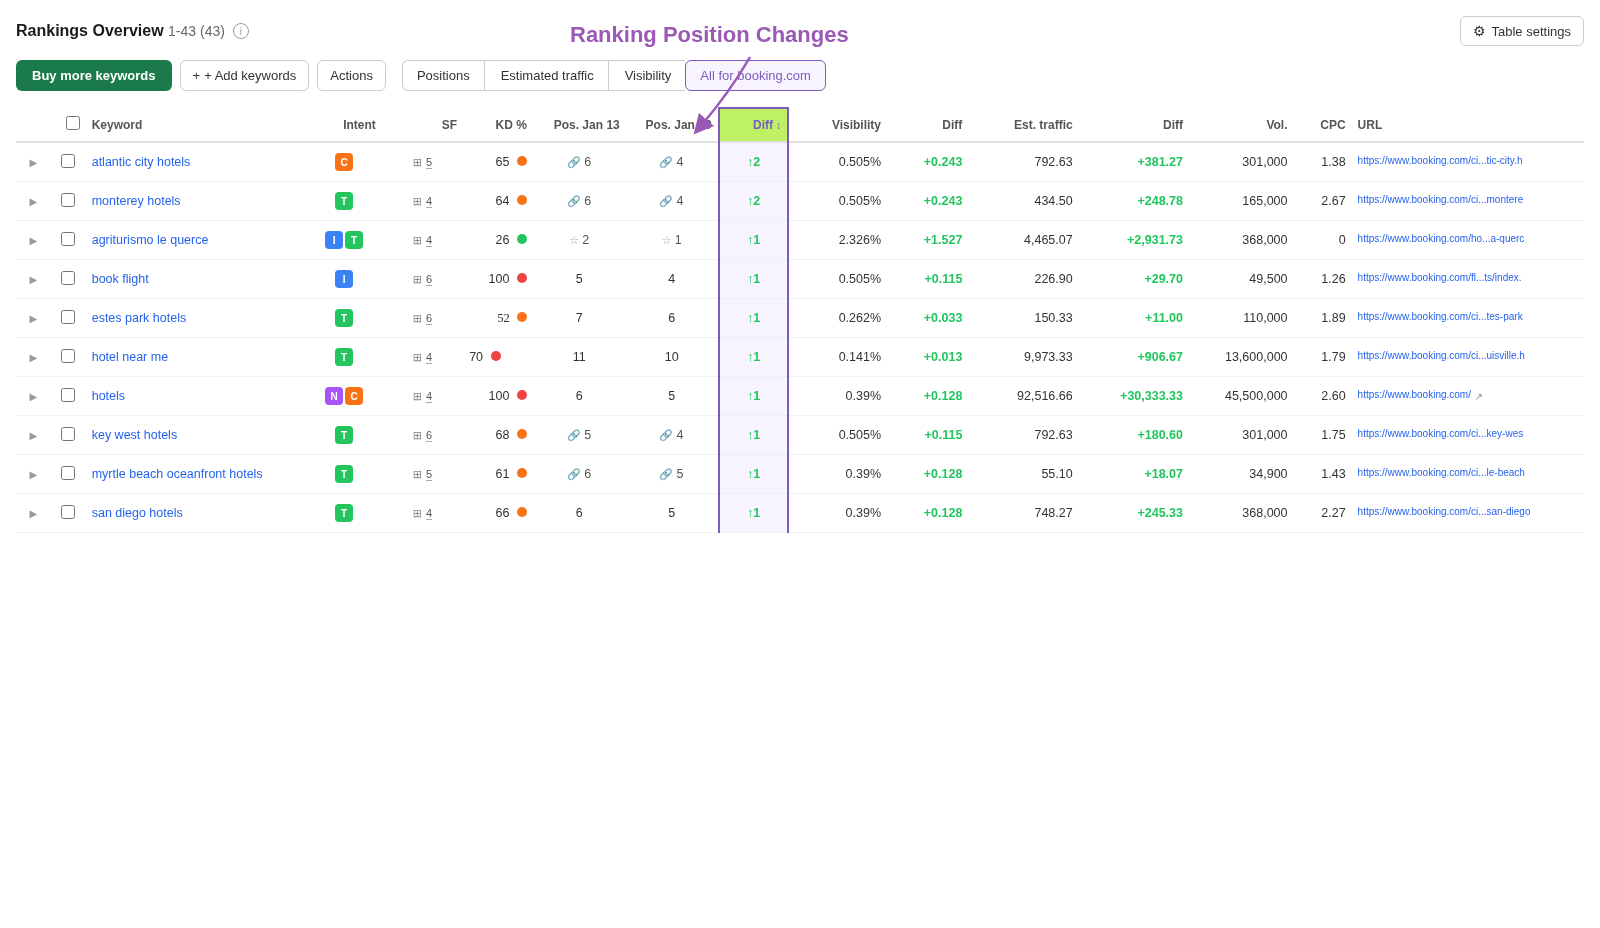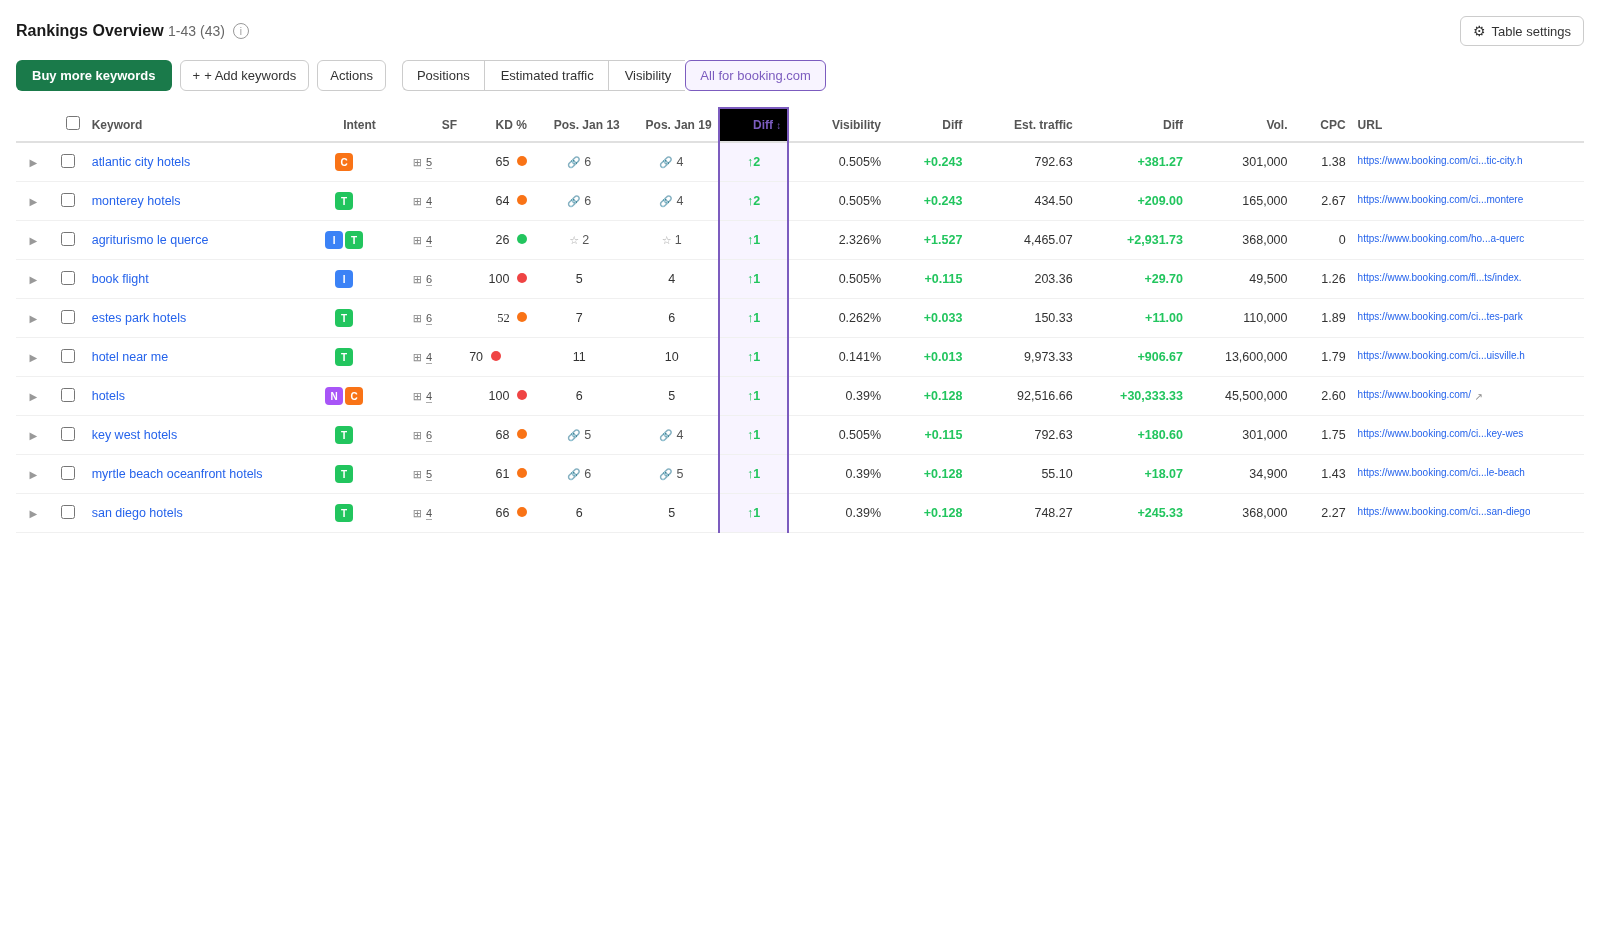--- a/index.html
+++ b/index.html
@@ -66,20 +66,32 @@
     .intent-cell { display: flex; align-items: center; justify-content: center; gap: 2px; }
 
     
     .sort-icon { font-size: 10px; color: #7c5cbf; }
   </style>
 </head>
 <body>
 
 <div class="page">
 
+  <div style="position:absolute; top:22px; left:570px; z-index:10; pointer-events:none;">
+    <span style="font-size:22px; font-weight:700; color:#9b59b6; white-space:nowrap;">Ranking Position Changes</span>
+    
+    <svg width="140" height="90" style="position:absolute; top:30px; left:80px;">
+      <path d="M 100 5 Q 80 40 50 75" stroke="#9b59b6" stroke-width="2.5" fill="none" marker-end="url(#arrowhead)"></path>
+      <defs>
+        <marker id="arrowhead" markerWidth="8" markerHeight="8" refX="4" refY="4" orient="auto">
+          <path d="M0,0 L8,4 L0,8 Z" fill="#9b59b6"></path>
+        </marker>
+      </defs>
+    </svg>
+  </div>
 
   <div class="header">
     <div class="header-left">
       <span class="page-title">
         <span>Rankings Overview</span>
         <span class="title-count">1-43 (43)</span>
       </span>
       <span class="info-icon">i</span>
     </div>
     <button class="table-settings-btn">
@@ -127,21 +139,21 @@
       <thead>
         <tr>
           <th></th>
           <th><input type="checkbox" class="checkbox" style=""></th>
           <th class="left">Keyword</th>
           <th>Intent</th>
           <th>SF</th>
           <th>KD %</th>
           <th style="cursor:pointer;">Pos. Jan 13</th>
           <th style="cursor:pointer;">Pos. Jan 19</th>
-          <th style="cursor:pointer; background:#000000; color:#7c5cbf; border-left:2px solid #7c5cbf; border-right:2px solid #7c5cbf; border-top:2px solid #7c5cbf;">
+          <th style="cursor:pointer; background:#bef264; color:#7c5cbf; border-left:2px solid #7c5cbf; border-right:2px solid #7c5cbf; border-top:2px solid #7c5cbf;">
             Diff <span class="sort-icon">↕</span>
           </th>
           <th>Visibility</th>
           <th>Diff</th>
           <th>Est. traffic</th>
           <th>Diff</th>
           <th>Vol.</th>
           <th>CPC</th>
           <th class="left">URL</th>
         </tr>
@@ -227,21 +239,21 @@
     </td>
     <td style="text-align:center; background:#f8f4ff; border-left:2px solid #7c5cbf; border-right:2px solid #7c5cbf;">
       <span class="diff-up">↑2</span>
     </td>
     <td>0.505%</td>
     <td>
       <span class="diff-positive">+0.243</span>
     </td>
     <td>434.50</td>
     <td>
-      <span class="diff-positive">+209.00</span>
+      <span class="diff-positive">+248.78</span>
     </td>
     <td>165,000</td>
     <td>2.67</td>
     <td class="left">
       <a class="url-link">https://www.booking.com/ci...montere</a>
       
     </td>
   </tr>
           <tr>
     <td style="text-align:center;">
@@ -322,21 +334,21 @@
     <td style="text-align:center;">
       <span>4</span>
     </td>
     <td style="text-align:center; background:#f8f4ff; border-left:2px solid #7c5cbf; border-right:2px solid #7c5cbf;">
       <span class="diff-up">↑1</span>
     </td>
     <td>0.505%</td>
     <td>
       <span class="diff-positive">+0.115</span>
     </td>
-    <td>203.36</td>
+    <td>226.90</td>
     <td>
       <span class="diff-positive">+29.70</span>
     </td>
     <td>49,500</td>
     <td>1.26</td>
     <td class="left">
       <a class="url-link">https://www.booking.com/fl...ts/index.</a>
       
     </td>
   </tr>

